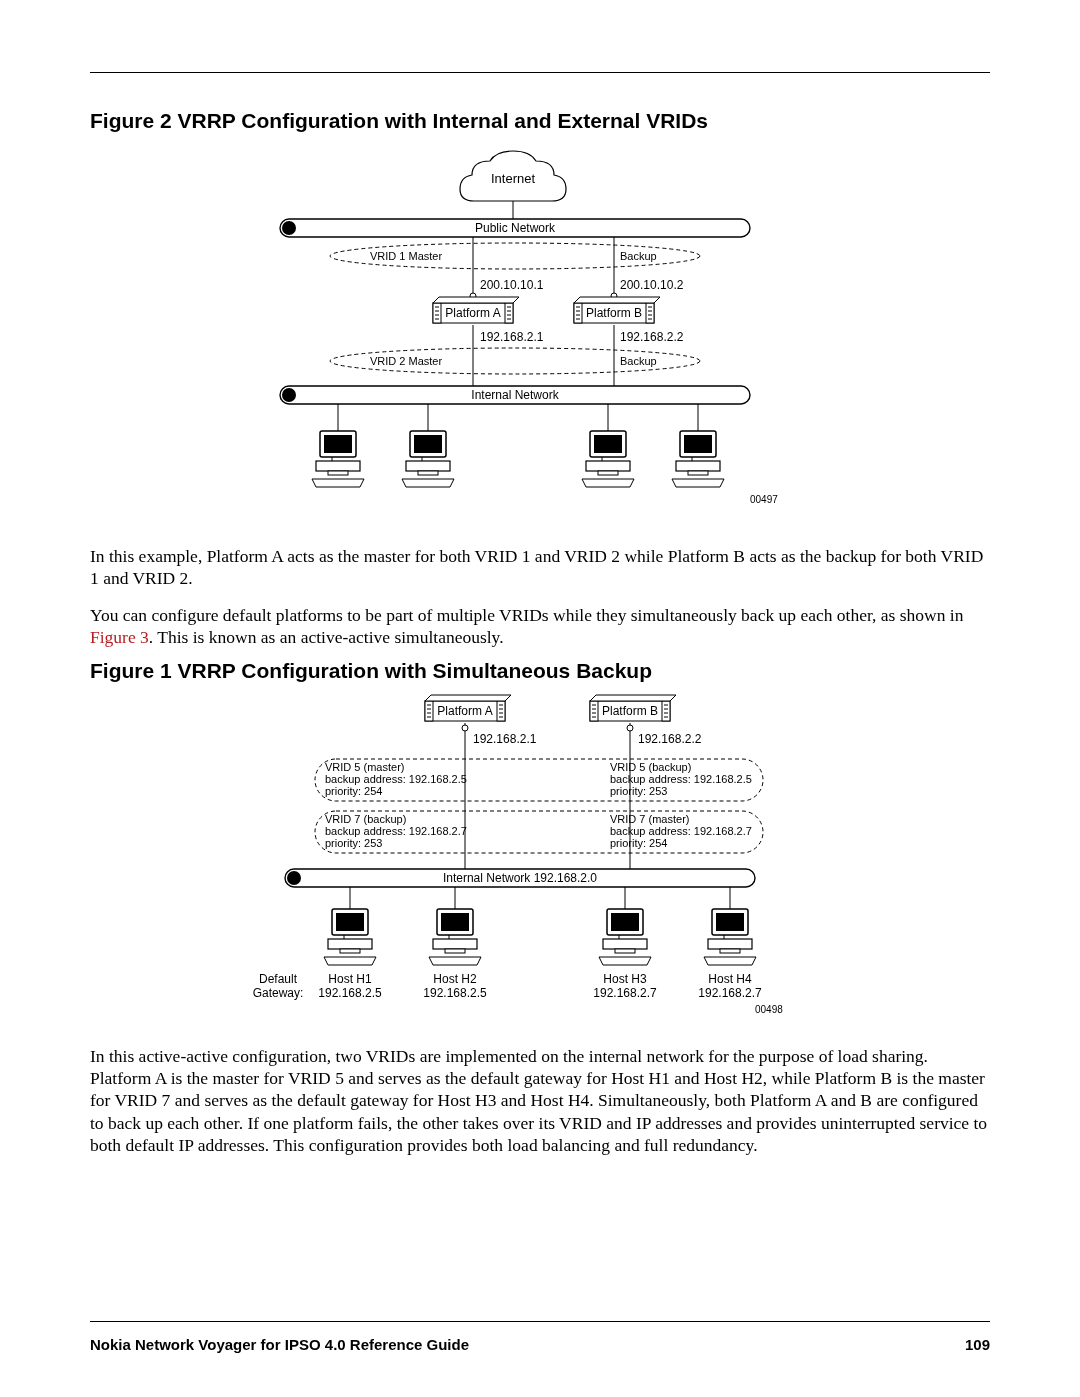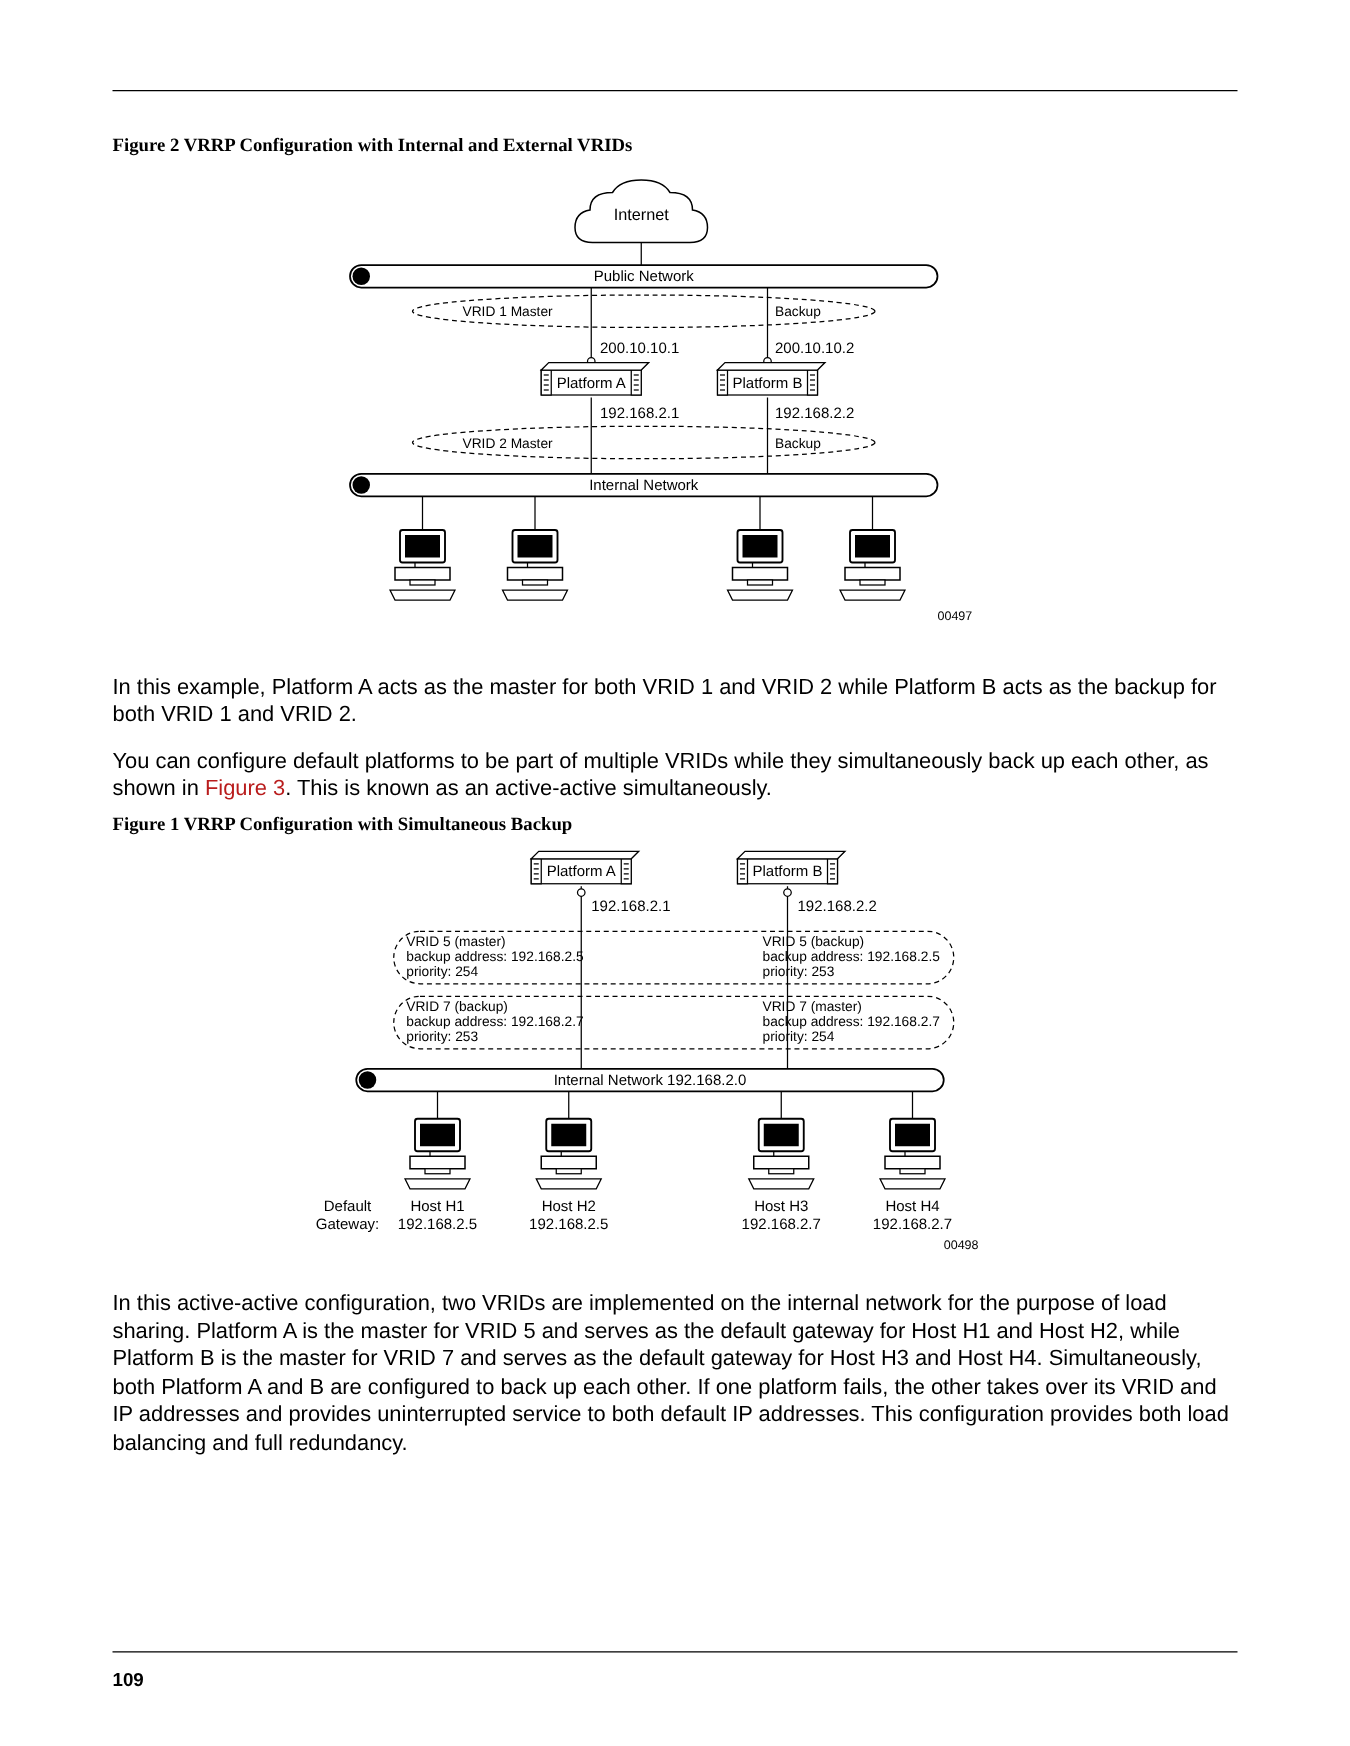--- a/index.html
+++ b/index.html
@@ -13,31 +13,31 @@
     position: relative;
     box-sizing: border-box;
     padding: 72px 90px 60px 90px;
   }
   .top-rule {
     border-top: 1px solid #000;
     width: 100%;
     margin-bottom: 36px;
   }
   .fig-title {
-    font-family: Liberation Serif, serif;
+    font-family: Liberation Sans, sans-serif;
     font-weight: bold;
-    font-size: 15px;
+    font-size: 21px;
     margin: 6px 0 8px 0;
   }
   .diagram {
     font-family: Arial, Helvetica, sans-serif;
     font-size: 12px;
   }
   .body-text {
-    font-family: Liberation Sans, sans-serif;
+    font-family: Liberation Serif, serif;
     font-size: 17.5px;
     line-height: 1.28;
     margin: 14px 0 10px 0;
     text-align: left;
   }
   .link { color: #b91c1c; }
   .footer {
     position: absolute;
     bottom: 44px;
     left: 90px;
@@ -238,14 +238,15 @@
   <text x="540" y="292" class="host-label">Host H4</text>
   <text x="540" y="306" class="host-label">192.168.2.7</text>
 
   <text x="565" y="322" class="small-code">00498</text>
 </svg>
 </div>
 
 <p class="body-text">In this active-active configuration, two VRIDs are implemented on the internal network for the purpose of load sharing. Platform A is the master for VRID 5 and serves as the default gateway for Host H1 and Host H2, while Platform B is the master for VRID 7 and serves as the default gateway for Host H3 and Host H4. Simultaneously, both Platform A and B are configured to back up each other. If one platform fails, the other takes over its VRID and IP addresses and provides uninterrupted service to both default IP addresses. This configuration provides both load balancing and full redundancy.</p>
 
 <div class="footer">
+  <span>Nokia Network Voyager for IPSO 4.0 Reference Guide</span>
   <span>109</span>
 </div>
 
 </body></html>

